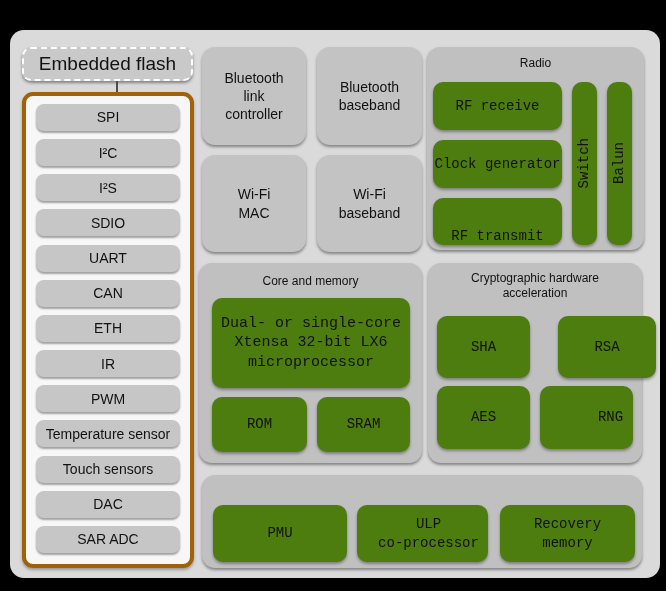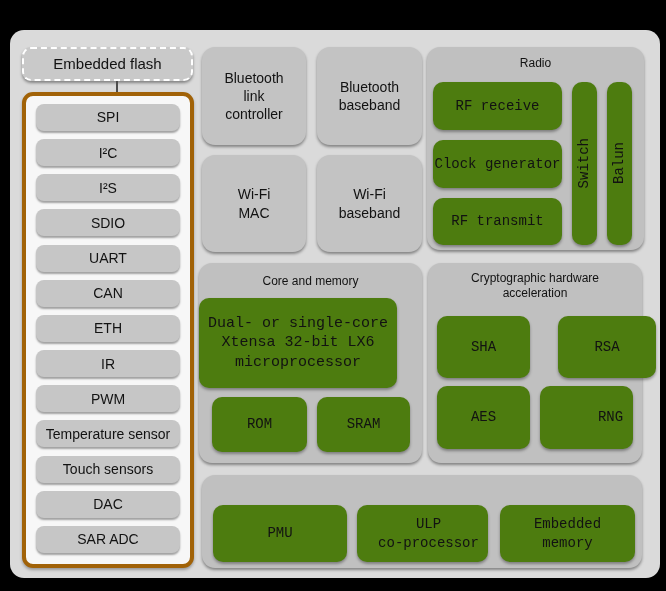--- a/index.html
+++ b/index.html
@@ -6,21 +6,21 @@
   body{background:#000;font-family:"Liberation Sans",sans-serif;}
   .frame{position:relative;width:666px;height:591px;background:#000;overflow:hidden;}
   .chip{position:absolute;left:10px;top:30px;width:650px;height:548px;background:#dadada;border-radius:14px;}
   .abs{position:absolute;box-sizing:border-box;}
   .center{display:flex;align-items:center;justify-content:center;text-align:center;}
   .pre{white-space:pre-line;}
   .txt{color:#121212;font-size:14px;line-height:1.3;}
 
   
   .ef{left:12px;top:17px;width:171px;height:34px;background:#c9c9c9;border:2px dashed #fff;
-      border-radius:9px;box-shadow:0 2px 3px rgba(0,0,0,.4);font-size:15px;}
+      border-radius:9px;box-shadow:0 2px 3px rgba(0,0,0,.4);font-size:19px;}
   .connector{left:106px;top:51px;width:2px;height:21px;background:#4d4d4d;}
   .panel{left:12px;top:62px;width:172px;height:476px;background:#f7f7f7;border:4px solid #a16207;
          border-radius:11px;box-shadow:0 2px 3px rgba(0,0,0,.3);
          display:flex;flex-direction:column;justify-content:space-between;padding:8px 10px 11px;}
   .pbox{height:27px;background:#c6c6c6;border-radius:8px;box-shadow:0 2px 2px rgba(0,0,0,.35);
         display:flex;align-items:center;justify-content:center;}
 
   
   .gbox{background:#c3c3c3;border-radius:13px;box-shadow:0 2px 3px rgba(0,0,0,.4);}
 
@@ -105,34 +105,34 @@
     </div>
 
     <div class="abs section" style="left:417px;top:17px;width:217px;height:203px;">
       <div class="stitle" style="top:9px;">Radio</div>
       <div class="abs center wbox txt" style="left:6px;top:35px;width:129px;height:48px;">
           <span>RF receive</span>
         </div>
       <div class="abs center wbox txt" style="left:6px;top:93px;width:129px;height:48px;">
           <span>Clock generator</span>
         </div>
-      <div class="abs center wbox txt" style="left:6px;top:151px;width:129px;height:47px;">
+      <div class="abs center wbox txt" style="left:6px;top:151px;width:129px;height:47px;align-items:flex-end;">
           <span>RF transmit</span>
         </div>
       <div class="abs center wbox txt" style="left:145px;top:35px;width:25px;height:163px;">
           <span class="vlabel">Switch</span>
         </div>
       <div class="abs center wbox txt" style="left:180px;top:35px;width:25px;height:163px;">
           <span class="vlabel">Balun</span>
         </div>
     </div>
 
     <div class="abs section" style="left:189px;top:233px;width:223px;height:200px;">
       <div class="stitle" style="top:11px;">Core and memory</div>
-      <div class="abs center wbox txt pre" style="left:0;top:35px;width:198px;height:90px;">
+      <div class="abs center wbox txt pre" style="left:13px;top:35px;width:198px;height:90px;">
         <span class="pre" style="font-size:15px;">Dual- or single-core
 Xtensa 32-bit LX6
 microprocessor</span>
       </div>
       <div class="abs center wbox txt" style="left:13px;top:134px;width:95px;height:55px;">
           <span>ROM</span>
         </div>
       <div class="abs center wbox txt" style="left:118px;top:134px;width:93px;height:55px;justify-content:center;">
           <span>SRAM</span>
         </div>
@@ -154,18 +154,18 @@
           <span>RNG</span>
         </div>
     </div>
 
     <div class="abs section" style="left:192px;top:445px;width:440px;height:93px;">
       <div class="abs center wbox txt" style="left:11px;top:30px;width:134px;height:57px;">
           <span>PMU</span>
         </div>
       <div class="abs center wbox txt pre" style="left:155px;top:30px;width:131px;height:57px;padding-left:12px;"><span class="pre">ULP
 co-processor</span></div>
-      <div class="abs center wbox txt pre" style="left:298px;top:30px;width:135px;height:57px;"><span class="pre">Embedded
+      <div class="abs center wbox txt pre" style="left:298px;top:30px;width:135px;height:57px;"><span class="pre">Recovery
 memory</span></div>
     </div>
 
   </div>
 </div>
 
 </body></html>

